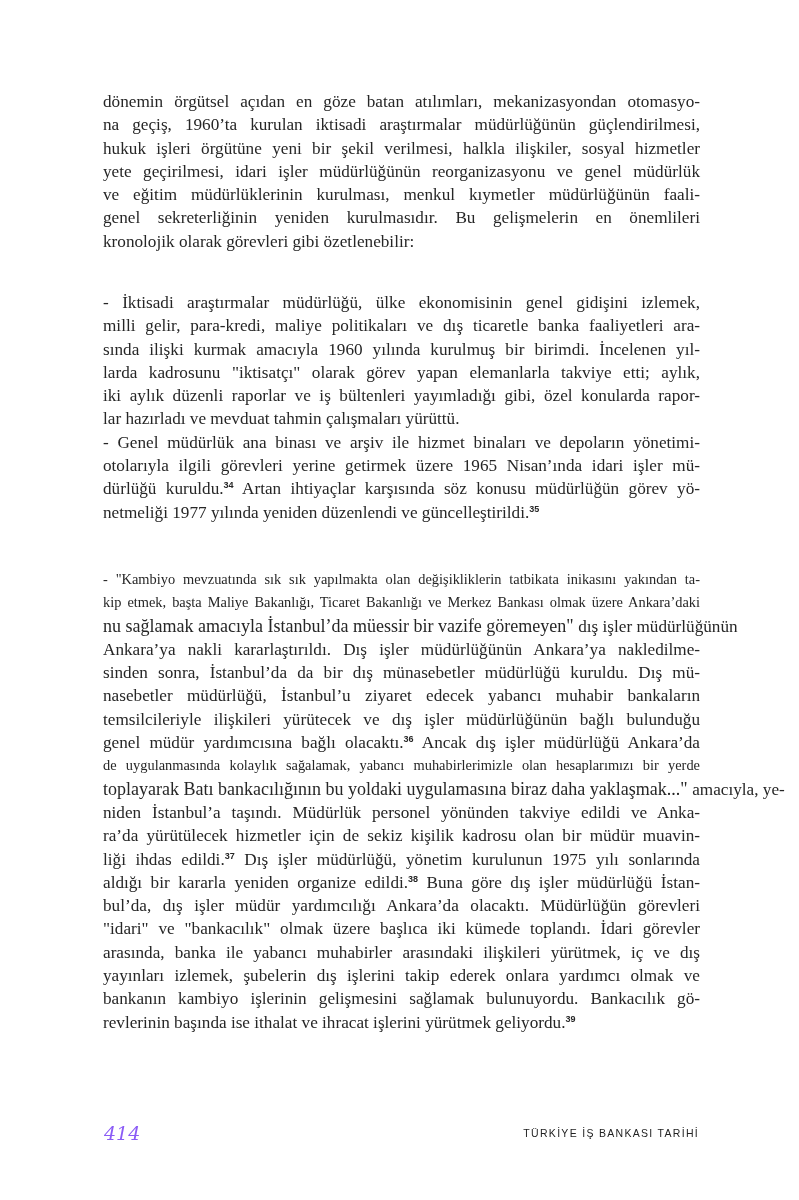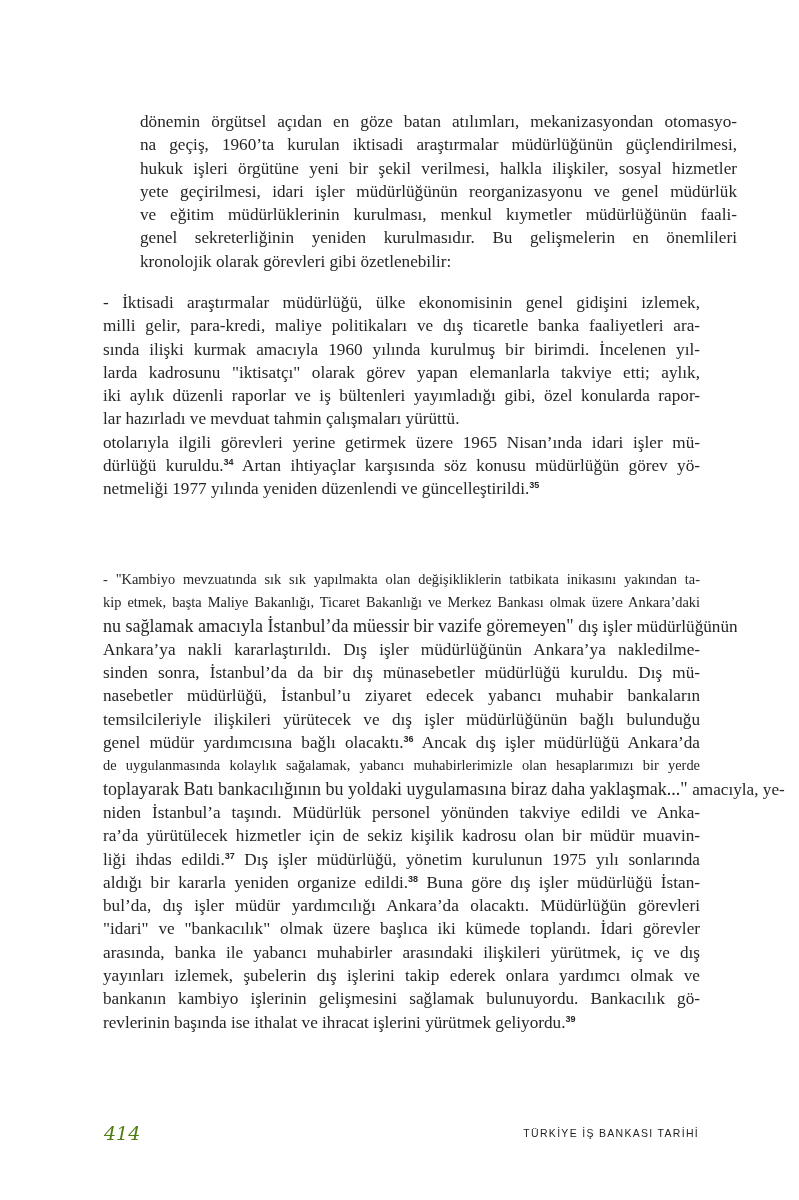--- a/index.html
+++ b/index.html
@@ -11,26 +11,26 @@
     }
     .text-block {
       position: absolute; left: 103px; width: 597px;
       font-size: 17.2px; line-height: 23.3px; text-align: justify;
     }
     .line { display: block; white-space: nowrap; text-align-last: justify; text-align: justify; }
     .line.last { text-align-last: left; }
     .line.small { font-size: 14.4px; }
     .small-inline { font-size: 18px; }
     sup { font-size: 9px; font-weight: bold; vertical-align: 6px; line-height: 0; font-family: "Liberation Sans", sans-serif; }
-    #block-intro { top: 110px; margin-left: 37px; }
+    #block-intro { top: 90px; }
     #block-items { top: 291px; }
     #block-quote { top: 568px; }
     .folio {
       position: absolute; left: 104px; top: 1122px;
-      font-family: "DejaVu Serif", serif; font-style: italic; font-size: 19px; color: #4d7c0f;
+      font-family: "DejaVu Serif", serif; font-style: italic; font-size: 19px; color: #8b5cf6;
     }
     .running-title {
       position: absolute; right: 100px; top: 1127px;
       font-family: "Liberation Sans", sans-serif; font-size: 10.5px; letter-spacing: 1.3px; color: #222; margin-left: 12px;
     }
   </style>
 </head>
 <body>
 
 <div class="page">
@@ -48,20 +48,21 @@
   <div class="text-block" id="block-items">
     <div>
       <span class="line">- İktisadi araştırmalar müdürlüğü, ülke ekonomisinin genel gidişini izlemek,</span>
       <span class="line">milli gelir, para-kredi, maliye politikaları ve dış ticaretle banka faaliyetleri ara-</span>
       <span class="line">sında ilişki kurmak amacıyla 1960 yılında kurulmuş bir birimdi. İncelenen yıl-</span>
       <span class="line">larda kadrosunu "iktisatçı" olarak görev yapan  elemanlarla takviye etti; aylık,</span>
       <span class="line">iki aylık düzenli raporlar ve iş bültenleri yayımladığı gibi, özel konularda rapor-</span>
       <span class="line last">lar hazırladı ve mevduat tahmin çalışmaları yürüttü.</span>
     </div>
     <div>
+      <span class="line">- Genel müdürlük ana binası ve arşiv ile hizmet binaları ve depoların yönetimi-</span>
       <span class="line">otolarıyla ilgili görevleri yerine getirmek üzere 1965 Nisan’ında idari işler mü-</span>
       <span class="line"><span>dürlüğü kuruldu.</span><sup>34</sup><span> Artan ihtiyaçlar karşısında söz konusu müdürlüğün görev yö-</span></span>
       <span class="line last"><span>netmeliği 1977 yılında yeniden düzenlendi ve güncelleştirildi.</span><sup>35</sup></span>
     </div>
   </div>
 
   <div class="text-block" id="block-quote">
     <span class="line small">- "Kambiyo mevzuatında sık sık yapılmakta olan  değişikliklerin  tatbikata inikasını yakından ta-</span>
     <span class="line small">kip etmek, başta Maliye Bakanlığı, Ticaret Bakanlığı ve Merkez Bankası olmak üzere Ankara’daki</span>
     <span class="line"><span class="small-inline">nu sağlamak amacıyla İstanbul’da müessir bir vazife göremeyen" </span><span>dış işler müdürlüğünün</span></span>

